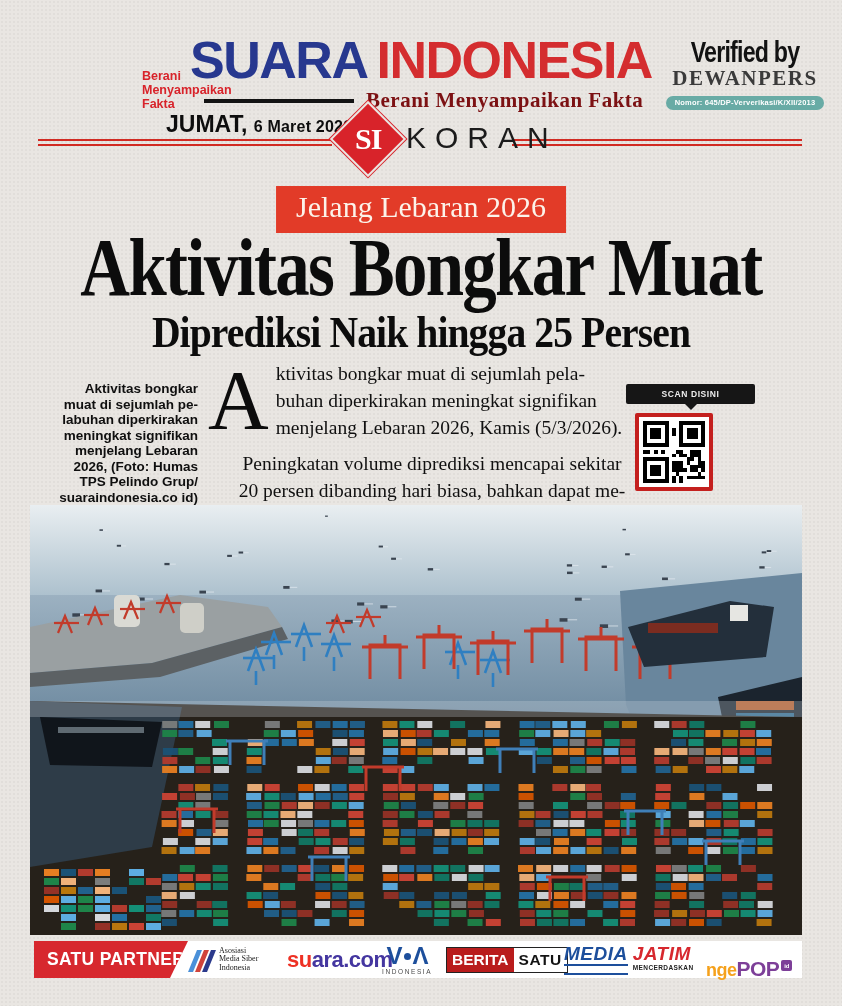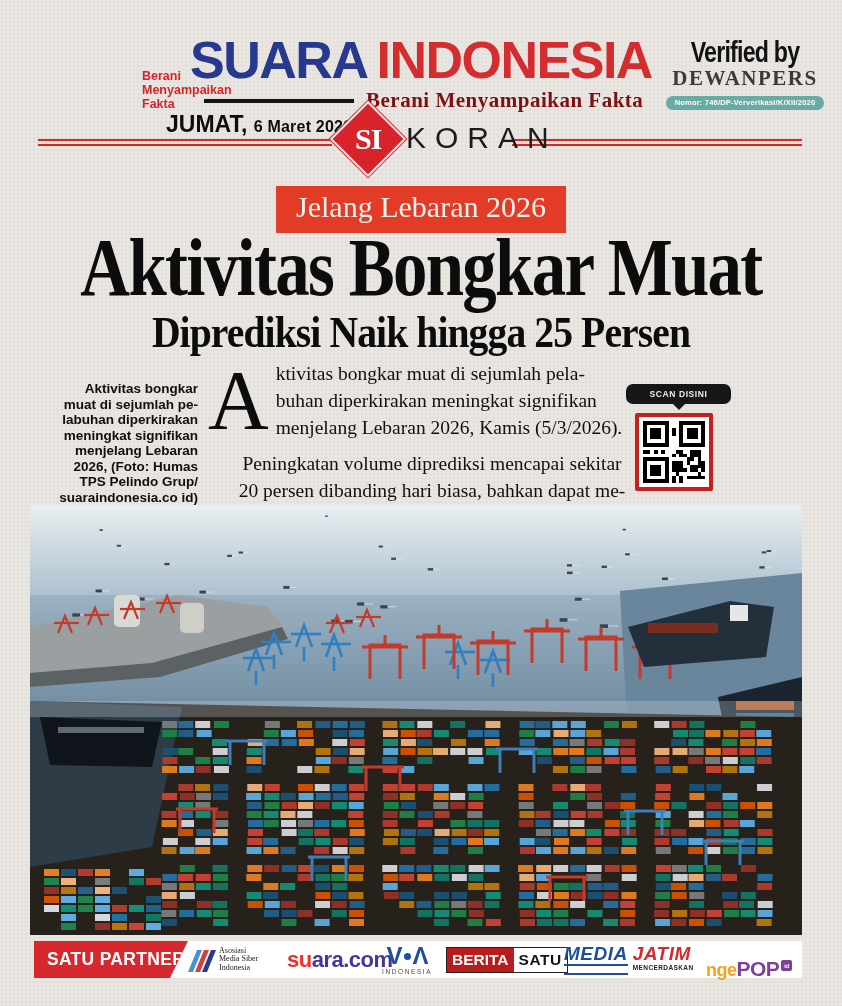--- a/index.html
+++ b/index.html
@@ -43,22 +43,22 @@
 
   
   .caption{position:absolute;left:44px;top:381px;width:154px;text-align:right;color:#0f0f0f;
            font:bold 13.5px/15.5px "Liberation Sans",sans-serif;white-space:pre-line;}
   .bodycopy{position:absolute;left:208px;top:360px;width:448px;color:#101010;font:normal 19.5px/27px "Liberation Serif",serif;}
   .dropcap{float:left;font:normal 84px/70px "Liberation Serif",serif;margin:6px 7px 0 0;color:#0c0c0c;}
   .para1-text{white-space:pre-line;}
   .para2{white-space:pre-line;text-align:center;margin-top:9px;clear:none;}
 
   .qr-widget{position:absolute;left:626px;top:384px;width:96px;text-align:center;}
-  .qr-tip{position:relative;width:105px;margin:0 auto;background:#161616;color:#ededed;border-radius:7px;
-          font:bold 8.5px "Liberation Sans",sans-serif;letter-spacing:0.6px;padding:5px 0;}
+  .qr-tip{position:relative;width:105px;margin:0 auto;background:#161616;color:#ededed;border-radius:2px;
+          font:bold 8.5px "Liberation Sans",sans-serif;letter-spacing:0.6px;padding:5px 12px;}
   .qr-tip:after{content:"";position:absolute;left:50%;bottom:-6px;margin-left:-6px;border:6px solid transparent;border-top-color:#161616;border-bottom:0;}
   .qr-box{margin:9px auto 0;width:70px;height:70px;background:#fff;border:4px solid #c4201e;border-radius:2px;
           display:flex;align-items:center;justify-content:center;}
   .qr-box svg{width:62px;height:62px;}
 
   
   .photo{position:absolute;left:30px;top:505px;width:772px;height:430px;overflow:hidden;background:#7e96aa;}
   .photo svg{display:block;width:772px;height:430px;}
 
   
@@ -107,21 +107,21 @@
     <span class="p1">SUARA</span><span class="p2">INDONESIA</span>
   </div>
   <div class="brand-sub">
     <div class="brand-rule"></div>
     <div class="brand-tagline">Berani Menyampaikan Fakta</div>
   </div>
 
   <div class="verified">
     <div class="v1">Verified by</div>
     <div class="v2">DEWANPERS</div>
-    <div class="v3">Nomor: 746/DP-Ververikasi/K/XII/2020</div>
+    <div class="v3">Nomor: 645/DP-Ververikasi/K/XII/2013</div>
   </div>
 
   <div class="date-label">
     <span>JUMAT,</span>
     <span class="small">6 Maret 2026</span>
   </div>
   <div class="rule-l"></div>
   <div class="rule-r"></div>
   <div class="si-diamond">
       <span>SI</span>

